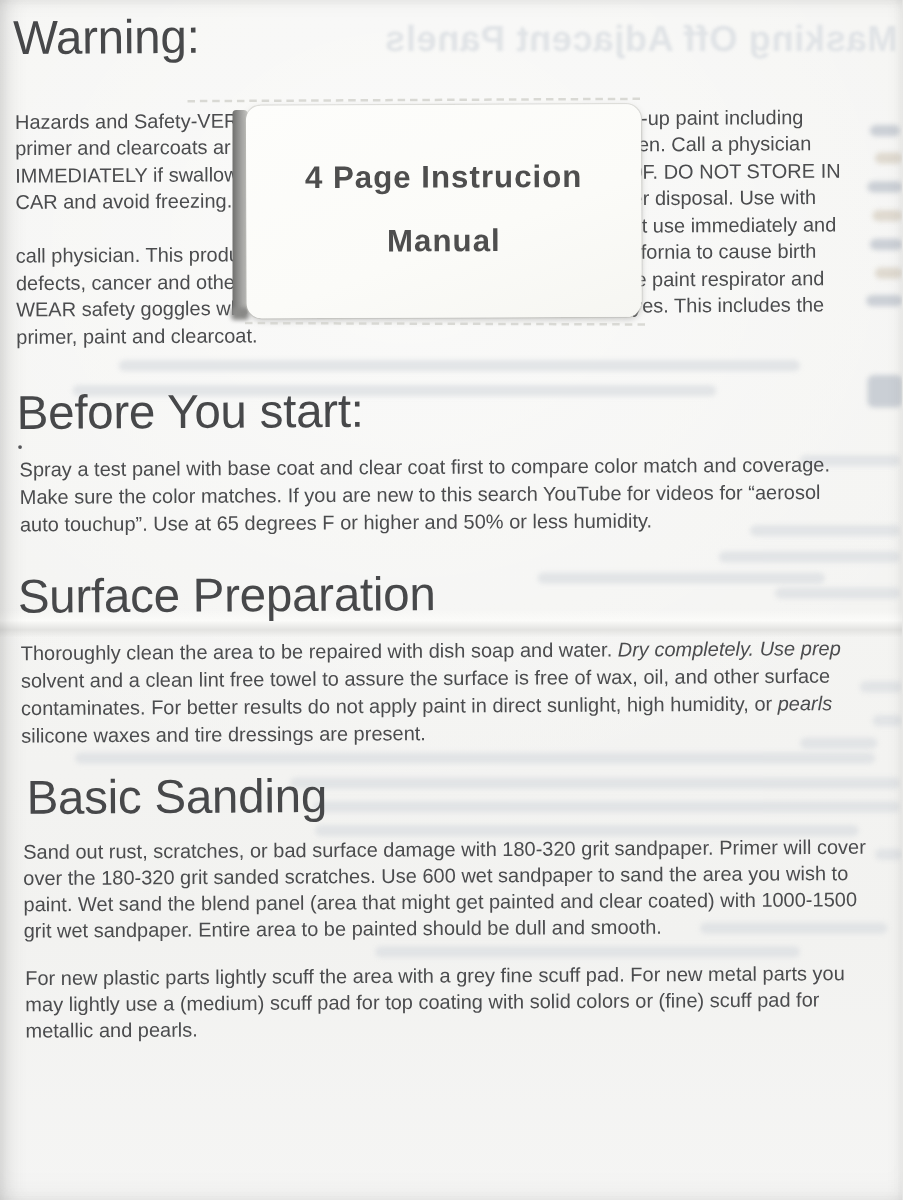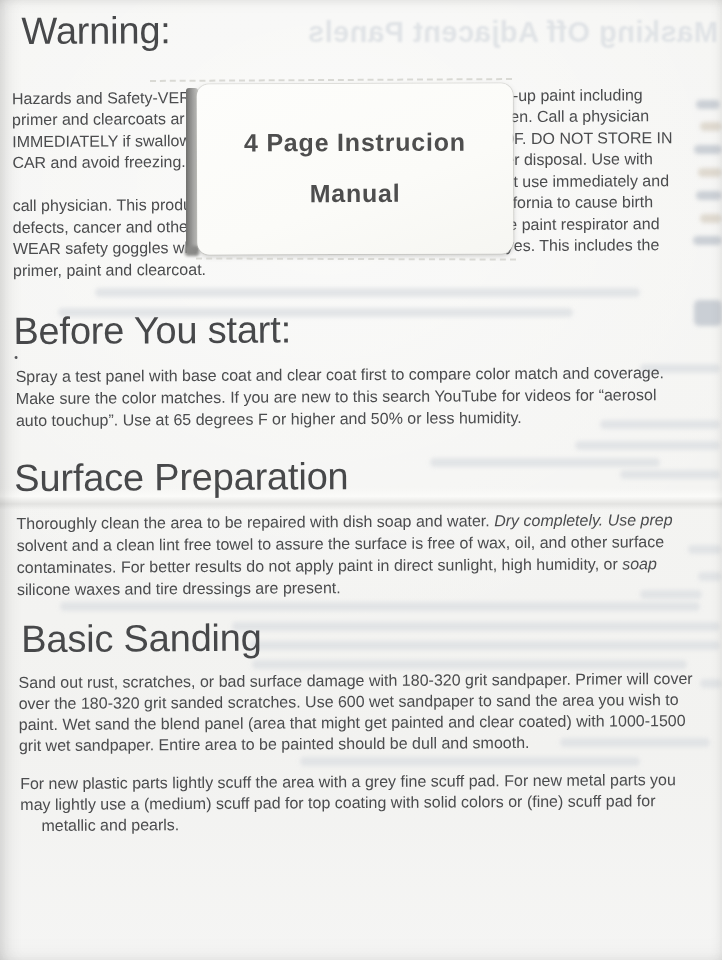--- a/index.html
+++ b/index.html
@@ -103,21 +103,21 @@
     <div class="gbar" style="left:700px;top:679px;width:22px;"></div>
 
     <div class="gbar" style="left:560px;top:738px;width:150px;"></div>
     <div class="gbar" style="left:300px;top:757px;width:340px;"></div>
   </div>
 
   <div class="crease" style="top:488px;"></div>
 
   <div class="tilt">
 
-    <div class="h" style="left:24px;top:8px;">Warning:</div>
+    <div class="h" style="left:13px;top:8px;">Warning:</div>
 
     <div>
       <div class="w-row" style="top:88px;"><span>Hazards and Safety-VERY</span><span class="w-right">ch-up paint including</span></div>
       <div class="w-row" style="top:109px;"><span>primer and clearcoats ar</span><span class="w-right">dren. Call a physician</span></div>
       <div class="w-row" style="top:131px;"><span>IMMEDIATELY if swallow</span><span class="w-right">20F. DO NOT STORE IN</span></div>
       <div class="w-row" style="top:152px;"><span>CAR and avoid freezing.</span><span class="w-right">per disposal. Use with</span></div>
       <div class="w-row" style="top:174px;"><span class="w-right">uct use immediately and</span></div>
       <div class="w-row" style="top:195px;"><span>call physician. This produ</span><span class="w-right">alifornia to cause birth</span></div>
       <div class="w-row" style="top:217px;"><span>defects, cancer and othe</span><span class="w-right">ive paint respirator and</span></div>
       <div class="w-row" style="top:238px;"><span>WEAR safety goggles wh</span><span class="w-right">eyes. This includes the</span></div>
@@ -131,37 +131,37 @@
       <div class="body-line" style="left:16px;top:366px;">Spray a test panel with base coat and clear coat first to compare color match and coverage.</div>
       <div class="body-line" style="left:16px;top:388px;">Make sure the color matches.  If you are new to this search YouTube for videos for “aerosol</div>
       <div class="body-line" style="left:16px;top:410px;">auto touchup”.  Use at 65 degrees F or higher and 50% or less humidity.</div>
     </div>
 
     <div class="h" style="left:14px;top:455px;">Surface Preparation</div>
 
     <div>
       <div class="body-line" style="left:16px;top:513px;"><span>Thoroughly clean the area to be repaired with dish soap and water.  </span><span class="ital">Dry completely. Use prep</span></div>
       <div class="body-line" style="left:16px;top:535px;">solvent and a clean lint free towel to assure the surface is free of wax, oil, and other surface</div>
-      <div class="body-line" style="left:16px;top:557px;"><span>contaminates. For better results do not apply paint in direct sunlight, high humidity, or </span><span class="ital">soap</span></div>
+      <div class="body-line" style="left:16px;top:557px;"><span>contaminates. For better results do not apply paint in direct sunlight, high humidity, or </span><span class="ital">pearls</span></div>
       <div class="body-line" style="left:16px;top:579px;">silicone waxes and tire dressings are present.</div>
     </div>
 
     <div class="h" style="left:20px;top:616px;">Basic Sanding</div>
 
     <div>
       <div class="body-line" style="left:17px;top:672px;">Sand out rust, scratches, or bad surface damage with 180-320 grit sandpaper. Primer will cover</div>
       <div class="body-line" style="left:17px;top:693px;">over the 180-320 grit sanded scratches. Use 600 wet sandpaper to sand the area you wish to</div>
       <div class="body-line" style="left:17px;top:714px;">paint. Wet sand the blend panel (area that might get painted and clear coated) with 1000-1500</div>
       <div class="body-line" style="left:17px;top:735px;">grit wet sandpaper. Entire area to be painted should be dull and smooth.</div>
     </div>
 
     <div>
       <div class="body-line" style="left:18px;top:773px;">For new plastic parts lightly scuff the area with a grey fine scuff pad. For new metal parts you</div>
       <div class="body-line" style="left:18px;top:794px;">may lightly use a (medium) scuff pad for top coating with solid colors or (fine) scuff pad for</div>
-      <div class="body-line" style="left:18px;top:815px;margin-left:21px;">metallic and pearls.</div>
+      <div class="body-line" style="left:18px;top:815px;">metallic and pearls.</div>
     </div>
 
   </div>
 
   <div class="perf" style="left:150px;top:79px;width:362px;transform:rotate(-0.3deg);"></div>
   <div class="stick-shadow"></div>
   <div class="sticker">
     <div class="l1">4 Page Instrucion</div>
     <div class="l2">Manual</div>
   </div>

